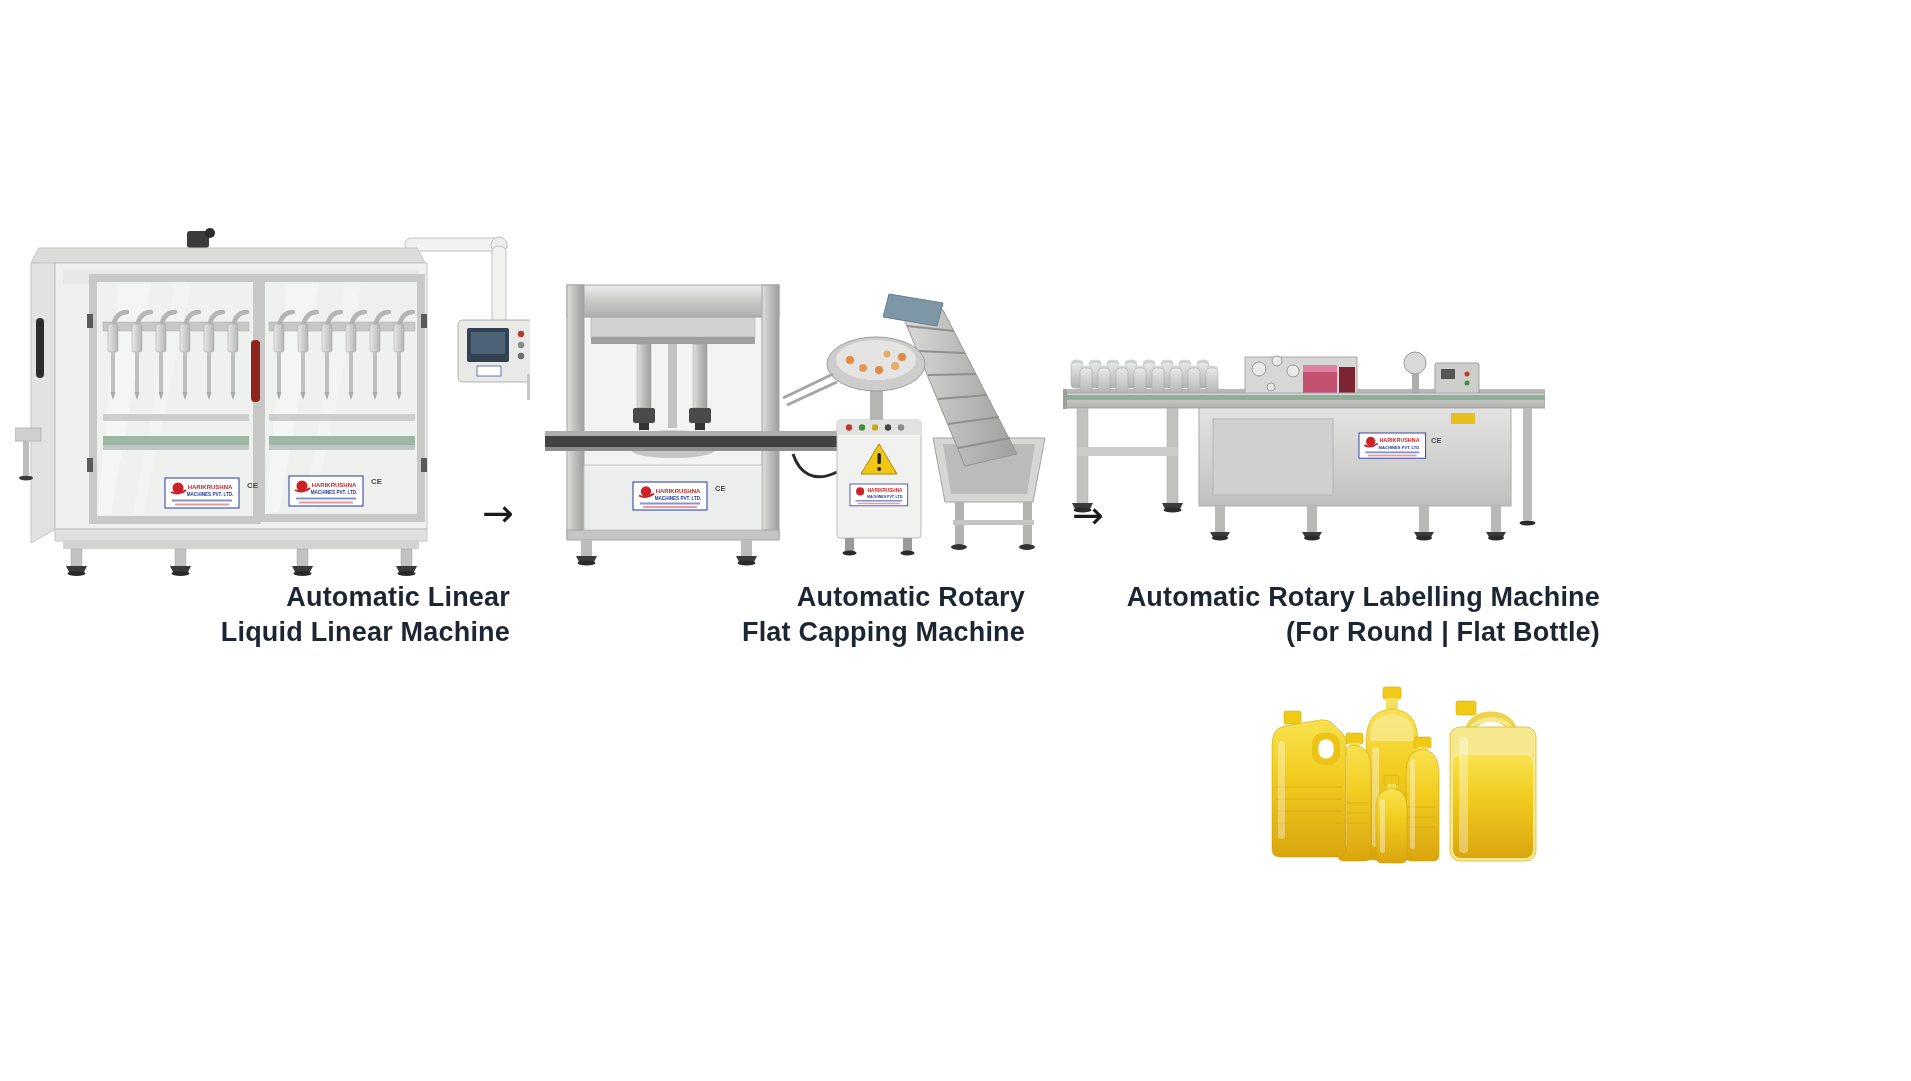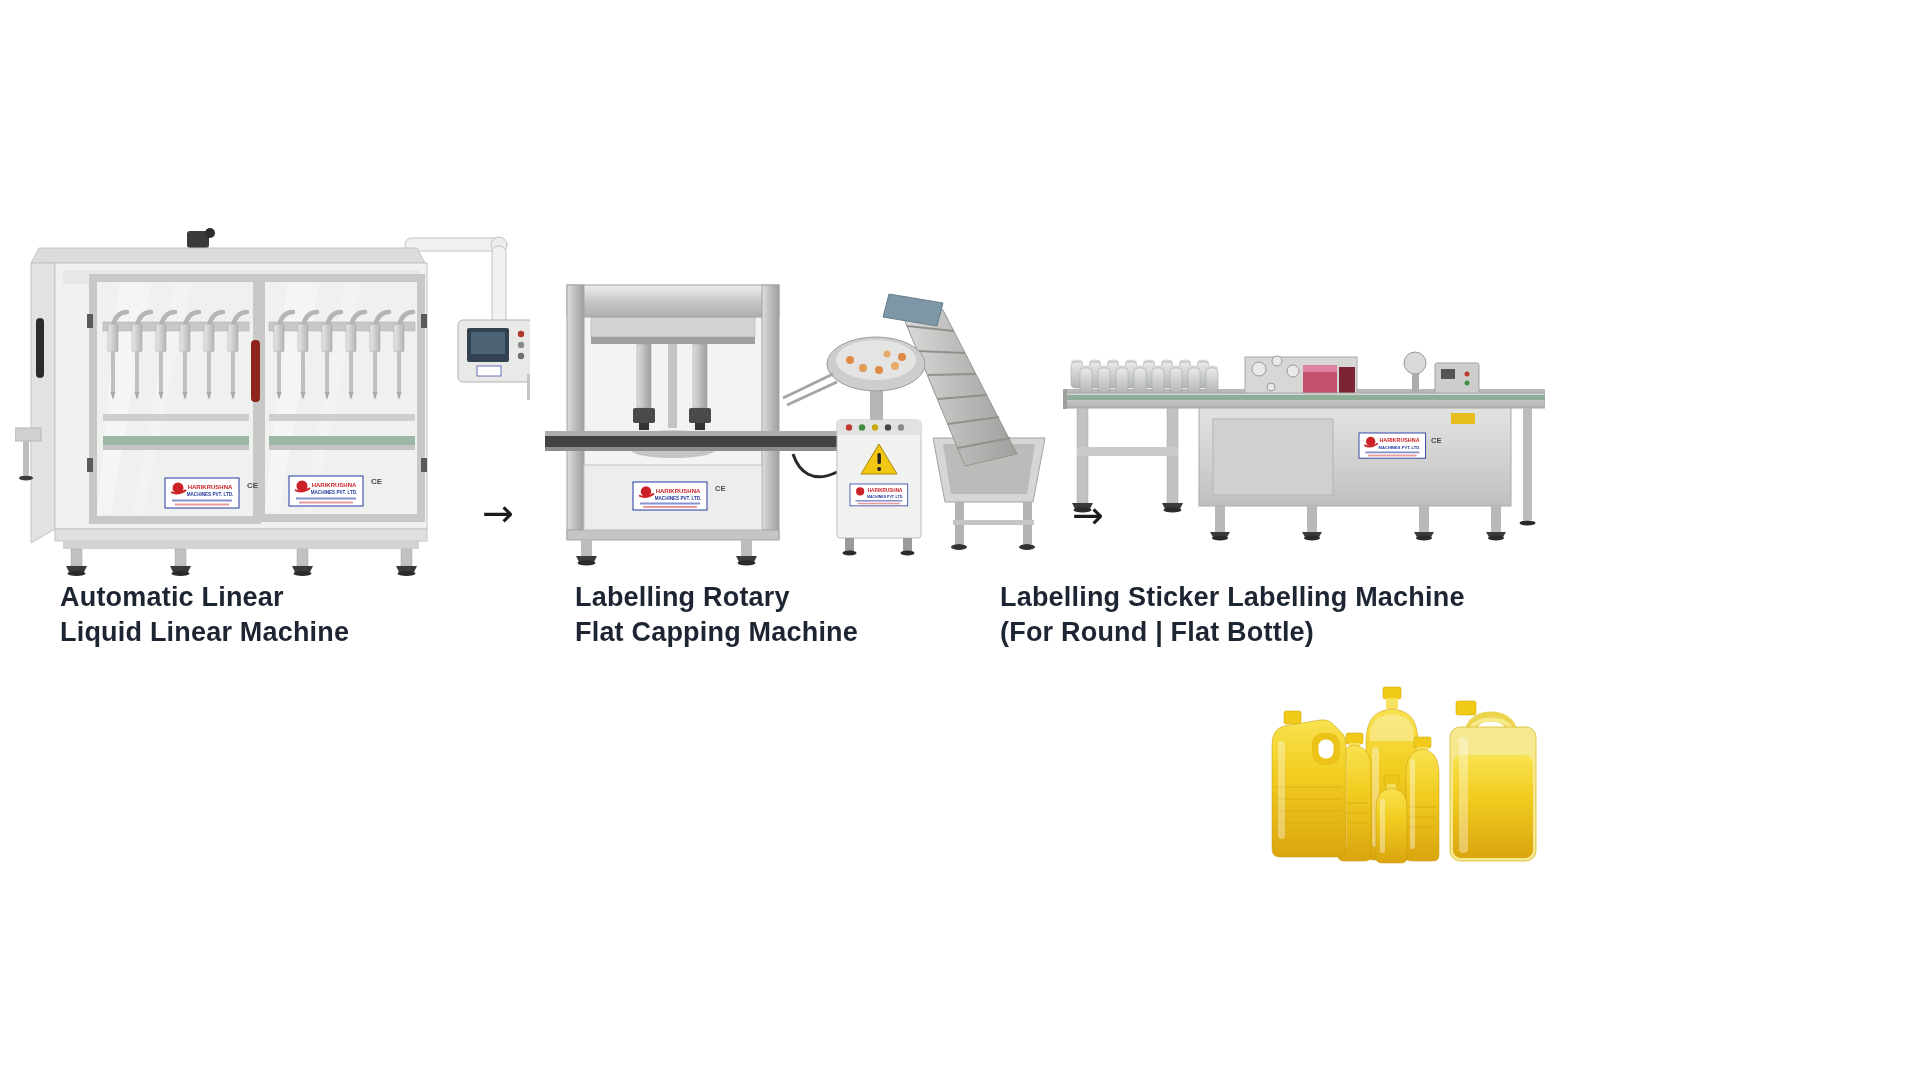--- a/index.html
+++ b/index.html
@@ -1,20 +1,20 @@
 <!DOCTYPE html>
 <html><head>
 <meta charset="utf-8">
 <style>
   * { box-sizing: border-box; }
   html, body { margin: 0; padding: 0; }
   body { background: #ffffff; font-family: "Liberation Sans", "DejaVu Sans", sans-serif; }
   .canvas { position: relative; width: 1911px; height: 1081px; background: #ffffff; overflow: hidden; }
   figure.machine, figure.bottles { position: absolute; margin: 0; padding: 0; }
-  .caption { position: absolute; text-align: left; font-weight: 700; color: #1e2532; font-size: 27px; line-height: 35px; letter-spacing: .2px; }
+  .caption { position: absolute; text-align: right; font-weight: 700; color: #1e2532; font-size: 27px; line-height: 35px; letter-spacing: .2px; }
   .arrow { position: absolute; width: 64px; text-align: center; font-family: "DejaVu Sans", sans-serif; font-size: 38px; line-height: 46px; color: #1b1b1b; }
   svg text { font-family: "Liberation Sans", "DejaVu Sans", sans-serif; }
 </style>
 </head>
 <body>
 
 <div class="canvas">
 
   <figure class="machine" style="left:15px; top:222px; width:515px; height:355px;">
     <svg viewBox="0 0 515 355" width="515" height="355">
@@ -395,25 +395,25 @@
   </figure>
 
   <div class="arrow" style="left:466px; top:490px;">→</div>
   <div class="arrow" style="left:1056px; top:492px;">→</div>
 
   <div class="caption" style="left:60px; top:580px; width:450px;">
     <div>Automatic Linear</div>
     <div>Liquid Linear Machine</div>
   </div>
   <div class="caption" style="left:575px; top:580px; width:450px;">
-    <div>Labelling Rotary</div>
+    <div>Automatic Rotary</div>
     <div>Flat Capping Machine</div>
   </div>
   <div class="caption" style="left:1000px; top:580px; width:600px;">
-    <div>Labelling Sticker Labelling Machine</div>
+    <div>Automatic Rotary Labelling Machine</div>
     <div>(For Round | Flat Bottle)</div>
   </div>
 
   <figure class="bottles" style="left:1262px; top:683px; width:282px; height:192px;">
     <svg viewBox="0 0 282 192" width="282" height="192">
       <defs>
         <linearGradient id="gboil" x1="0" y1="0" x2="0" y2="1">
           <stop offset="0" stop-color="#f8e250"></stop>
             <stop offset=".4" stop-color="#f2cd20"></stop>
             <stop offset="1" stop-color="#daa50e"></stop>

